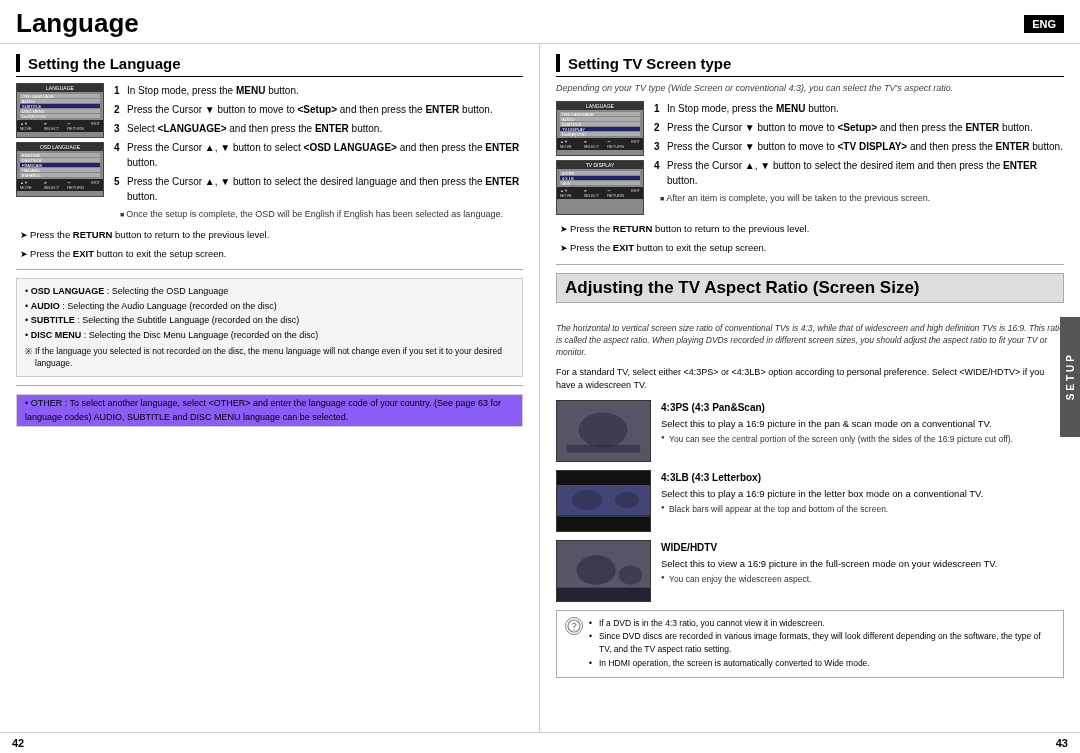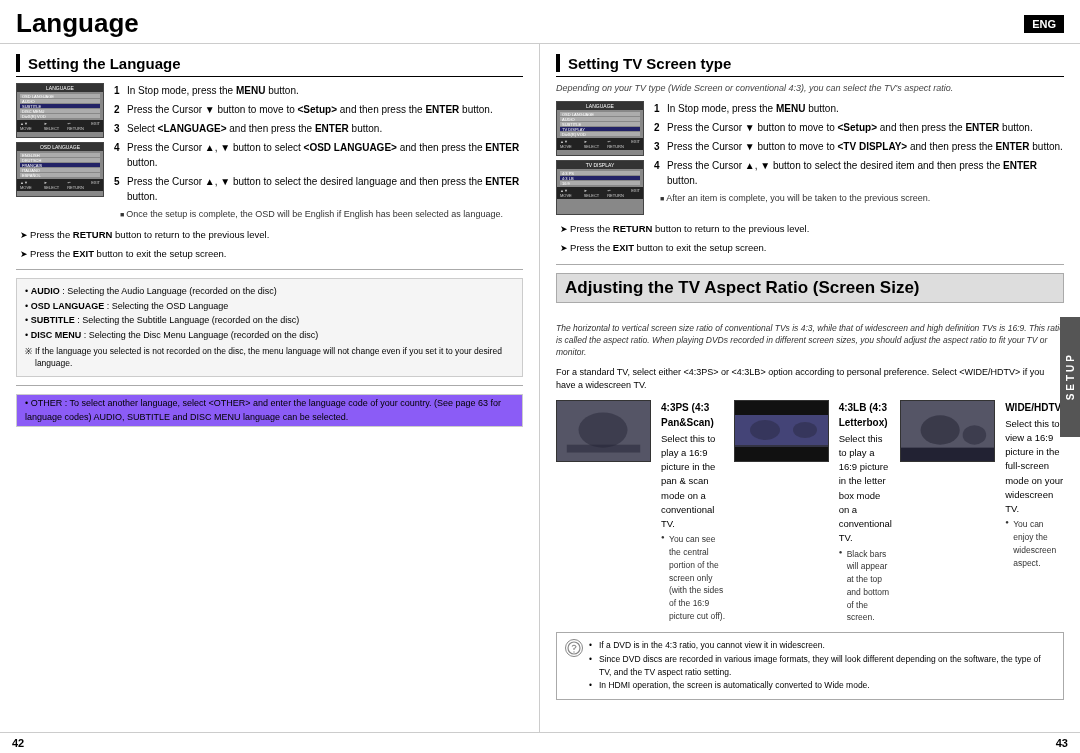--- a/index.html
+++ b/index.html
@@ -230,21 +230,21 @@
 
     .standard-note {
       font-size: 9px;
       margin-bottom: 8px;
       line-height: 1.4;
     }
 
     
     .screen-examples {
       display: flex;
-      flex-direction: row;
+      flex-direction: column;
       gap: 8px;
     }
 
     .screen-example {
       display: flex;
       gap: 10px;
       align-items: flex-start;
     }
 
     .screen-example-thumb {
@@ -515,22 +515,22 @@
       <div class="return-note">
         <span class="arrow">➤ </span>Press the <b>RETURN</b> button to return to the previous level.
       </div>
       <div class="return-note">
         <span class="arrow">➤ </span>Press the <b>EXIT</b> button to exit the setup screen.
       </div>
 
       <hr class="divider">
 
       <div class="info-box">
+        <div class="info-box-item">• <b>OSD LANGUAGE</b> : Selecting the OSD Language</div>
         <div class="info-box-item">• <b>AUDIO</b> : Selecting the Audio Language (recorded on the disc)</div>
-        <div class="info-box-item">• <b>OSD LANGUAGE</b> : Selecting the OSD Language</div>
         <div class="info-box-item">• <b>SUBTITLE</b> : Selecting the Subtitle Language (recorded on the disc)</div>
         <div class="info-box-item">• <b>DISC MENU</b> : Selecting the Disc Menu Language (recorded on the disc)</div>
         <div class="info-note">If the language you selected is not recorded on the disc, the menu language will not change even if you set it to your desired language.</div>
       </div>
 
       <hr class="divider">
 
       <div class="other-box">
         <span>• OTHER : To select another language, select &lt;OTHER&gt; and enter the language code of your country. (See page 63 for language codes) AUDIO, SUBTITLE and DISC MENU language can be selected.</span>
       </div>

